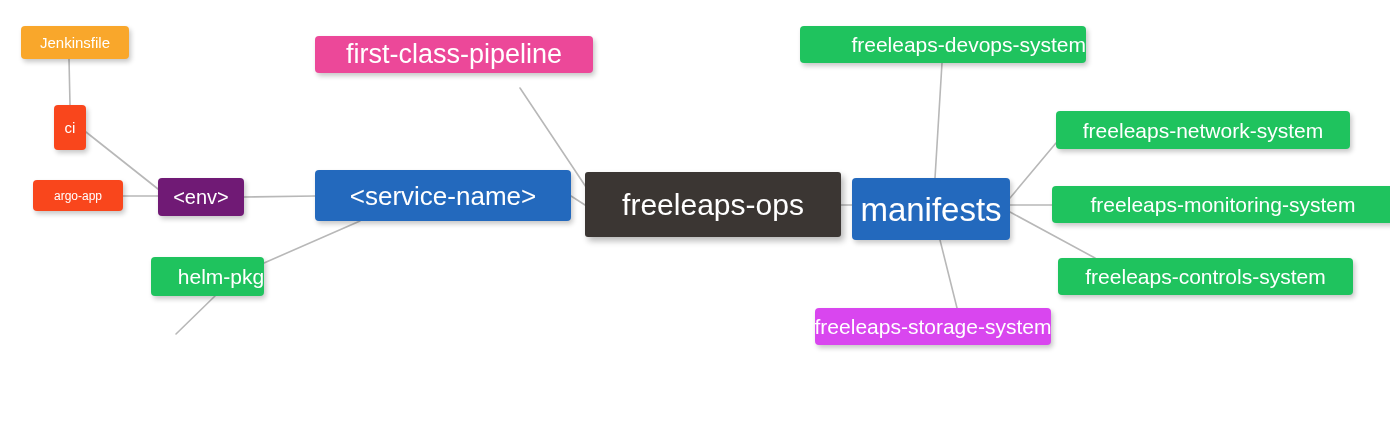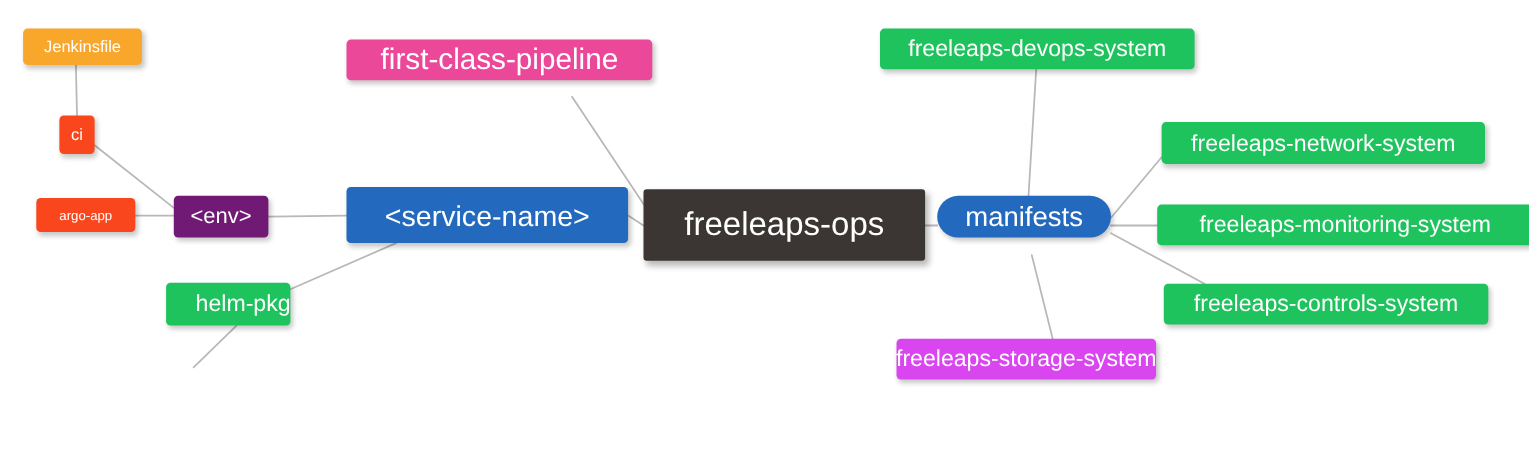--- a/index.html
+++ b/index.html
@@ -79,39 +79,39 @@
   <div id="node-layer">
       <div class="node root" style="left: 585px; top: 172px; width: 256px; height: 65px; background: rgb(59, 54, 51); font-size: 30px; color: rgb(255, 255, 255);">
         <span>freeleaps-ops</span>
       </div>
       <div class="node" style="left: 315px; top: 170px; width: 256px; height: 51px; background: rgb(35, 105, 189); font-size: 26px; color: rgb(255, 255, 255);">
         <span>&lt;service-name&gt;</span>
       </div>
       <div class="node" style="left: 315px; top: 36px; width: 278px; height: 37px; background: #ec4899; font-size: 27px; color: rgb(255, 255, 255);">
         <span>first-class-pipeline</span>
       </div>
-      <div class="node" style="left: 852px; top: 178px; width: 158px; height: 38px; background: rgb(35, 105, 189); font-size: 25px; color: rgb(255, 255, 255); border-radius: 22px;">
+      <div class="node" style="left: 852px; top: 178px; width: 158px; height: 62px; background: rgb(35, 105, 189); font-size: 33px; color: rgb(255, 255, 255);">
         <span>manifests</span>
       </div>
       <div class="node" style="left: 158px; top: 178px; width: 86px; height: 38px; background: #701a75; font-size: 20px; color: rgb(255, 255, 255);">
         <span>&lt;env&gt;</span>
       </div>
       <div class="node" style="left: 151px; top: 257px; width: 113px; height: 39px; background: rgb(31, 195, 94); font-size: 21px; color: rgb(255, 255, 255); padding-left: 27px;">
         <span>helm-pkg</span>
       </div>
       <div class="node" style="left: 21px; top: 26px; width: 108px; height: 33px; background: rgb(249, 167, 43); font-size: 15px; color: rgb(255, 255, 255);">
         <span>Jenkinsfile</span>
       </div>
-      <div class="node" style="left: 54px; top: 105px; width: 32px; height: 35px; background: rgb(249, 70, 28); font-size: 15px; color: rgb(255, 255, 255);">
+      <div class="node" style="left: 54px; top: 105px; width: 32px; height: 45px; background: rgb(249, 70, 28); font-size: 15px; color: rgb(255, 255, 255);">
         <span>ci</span>
       </div>
       <div class="node" style="left: 33px; top: 180px; width: 90px; height: 31px; background: rgb(249, 70, 28); font-size: 12px; color: rgb(255, 255, 255);">
         <span>argo-app</span>
       </div>
-      <div class="node" style="left: 800px; top: 26px; width: 286px; height: 37px; background: rgb(31, 195, 94); font-size: 21px; color: rgb(255, 255, 255);">
+      <div class="node" style="left: 800px; top: 26px; width: 286px; height: 37px; background: rgb(31, 195, 94); font-size: 21px; color: rgb(255, 255, 255); justify-content: flex-end;">
         <span>freeleaps-devops-system</span>
       </div>
       <div class="node" style="left: 1056px; top: 111px; width: 294px; height: 38px; background: rgb(31, 195, 94); font-size: 21px; color: rgb(255, 255, 255);">
         <span>freeleaps-network-system</span>
       </div>
       <div class="node" style="left: 1052px; top: 186px; width: 342px; height: 37px; background: rgb(31, 195, 94); font-size: 21px; color: rgb(255, 255, 255);">
         <span>freeleaps-monitoring-system</span>
       </div>
       <div class="node" style="left: 1058px; top: 258px; width: 295px; height: 37px; background: rgb(31, 195, 94); font-size: 21px; color: rgb(255, 255, 255);">
         <span>freeleaps-controls-system</span>

